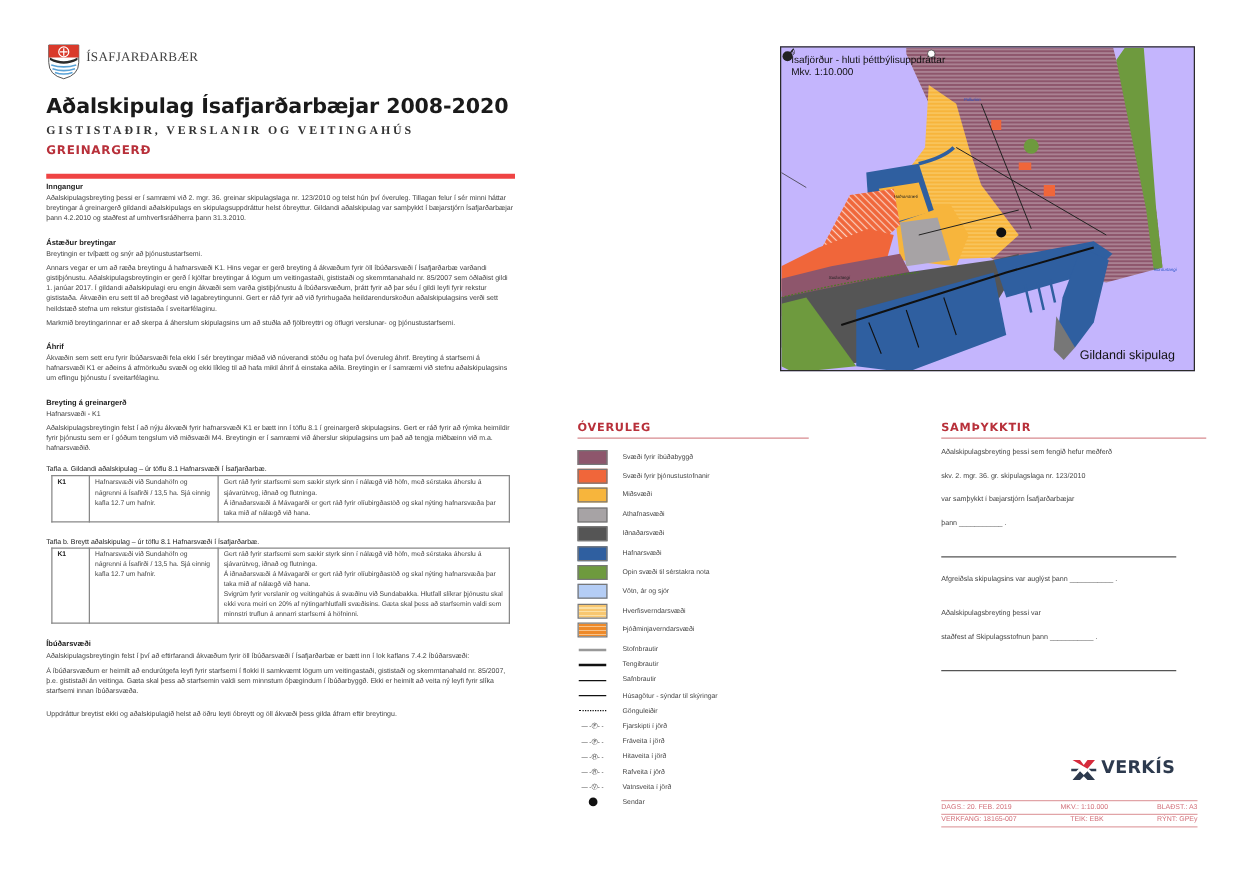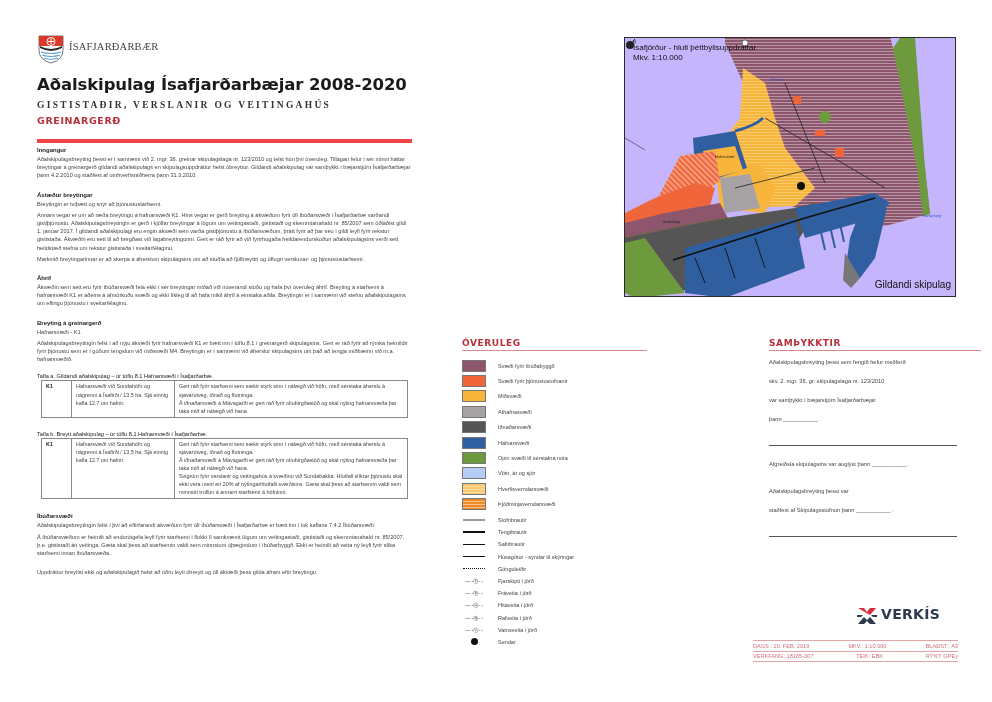--- a/index.html
+++ b/index.html
@@ -25,37 +25,37 @@
   table.k { width: 367px; margin-left: 4px; margin-top: 1px; border-collapse: collapse; }
   table.k td { border: 1px solid #888; font-size: 5.4px; line-height: 8.1px; color: #444; vertical-align: top; padding: 1px 4px 2px 4px; }
   table.k td.c1 { width: 30px; font-weight: bold; color: #222; }
   table.k td.c2 { width: 103px; }
   table.k td.c3 p + p { margin-top: 0; }
 
   
   .map { position: absolute; left: 624px; top: 37px; width: 332px; height: 260px; border: 1.5px solid #2b2b2b; background: #c4b5fd; overflow: hidden; }
   .map svg { position: absolute; left: 0; top: 0; }
   .map-title { position: absolute; left: 8px; top: 5px; font-size: 8px; line-height: 10px; color: #111; }
-  .map-footer { position: absolute; right: 4px; bottom: 6px; font-size: 10px; color: #111; }
+  .map-footer { position: absolute; right: 15px; bottom: 6px; font-size: 10px; color: #111; }
   .map-label { position: absolute; font-size: 3.5px; font-style: italic; color: #2a55c8; }
 
   
   .legend { position: absolute; left: 462px; top: 338px; width: 185px; }
   .legend-title, .approval-title { font-family: "DejaVu Sans", sans-serif; font-size: 9px; font-weight: bold; letter-spacing: 0.6px; color: #b8303a; padding-bottom: 2px; border-bottom: 1px solid #d88a8f; }
   .legend-list { margin-top: 7px; }
   .legend-item { display: flex; align-items: center; height: 15.4px; }
   .swatch { width: 24px; height: 12px; border: 1px solid #777; flex: none; }
   .legend-label { font-size: 5.5px; color: #444; margin-left: 12px; }
   .line-list { margin-top: 2px; }
   .line-item { display: flex; align-items: center; height: 12.2px; }
   .line-sym { width: 24px; flex: none; display: flex; align-items: center; justify-content: center; font-size: 5px; color: #333; }
   .line-label { font-size: 5.5px; color: #444; margin-left: 12px; }
 
   
-  .approval { position: absolute; left: 769px; top: 338px; width: 212px; }
+  .approval { position: absolute; left: 753px; top: 338px; width: 212px; }
   .appr-line { font-size: 5.7px; color: #444; margin-top: 11px; height: 8px; white-space: nowrap; }
   .appr-line.first { margin-top: 8px; }
   .sig { border-bottom: 1px solid #555; width: 188px; margin-top: 21px; }
   .appr-line.after-sig { margin-top: 15px; }
   .appr-line.spaced { margin-top: 19px; }
 
   
   .verkis { position: absolute; left: 856px; top: 606px; display: flex; align-items: flex-start; }
   .verkis-text { font-family: "DejaVu Sans", sans-serif; font-size: 14px; font-weight: bold; color: #2d3a4e; margin-left: 3px; letter-spacing: 0.3px; }
   .tblock { position: absolute; left: 753px; top: 640px; width: 205px; border-top: 1px solid #e1a4a7; }

